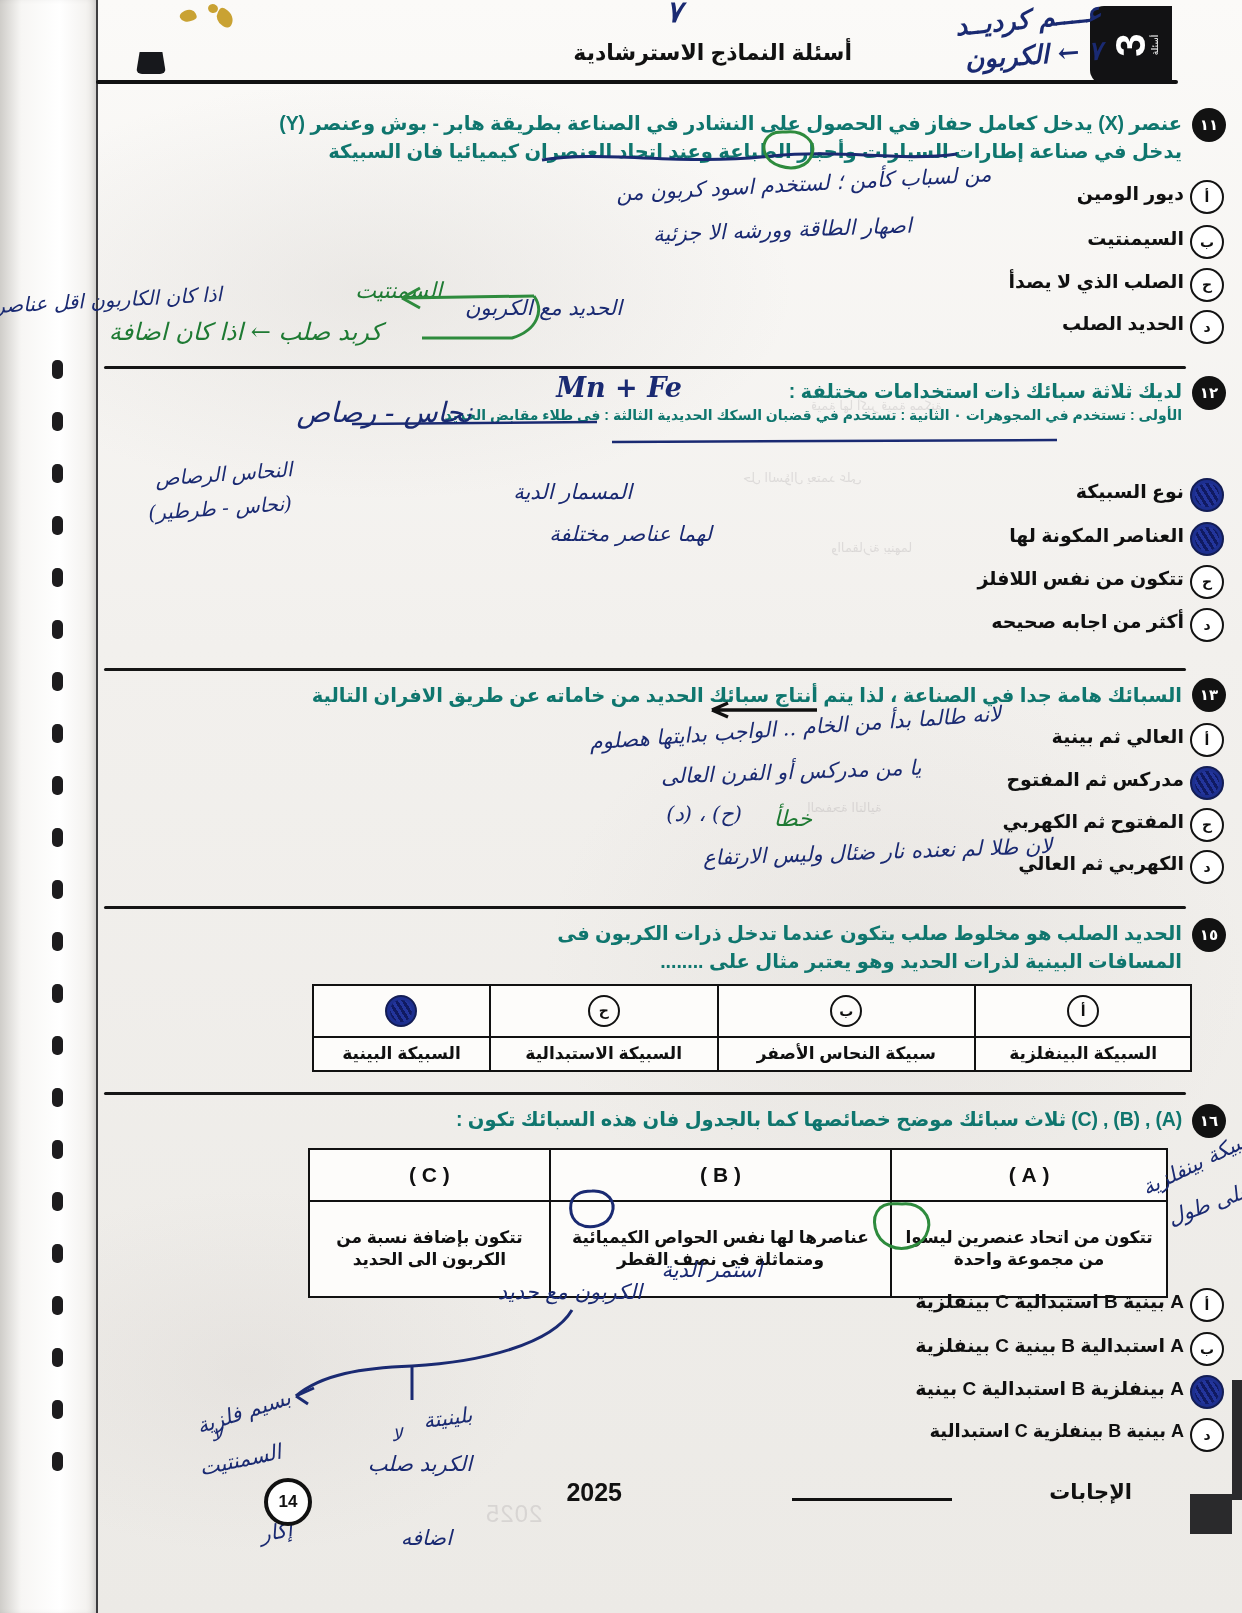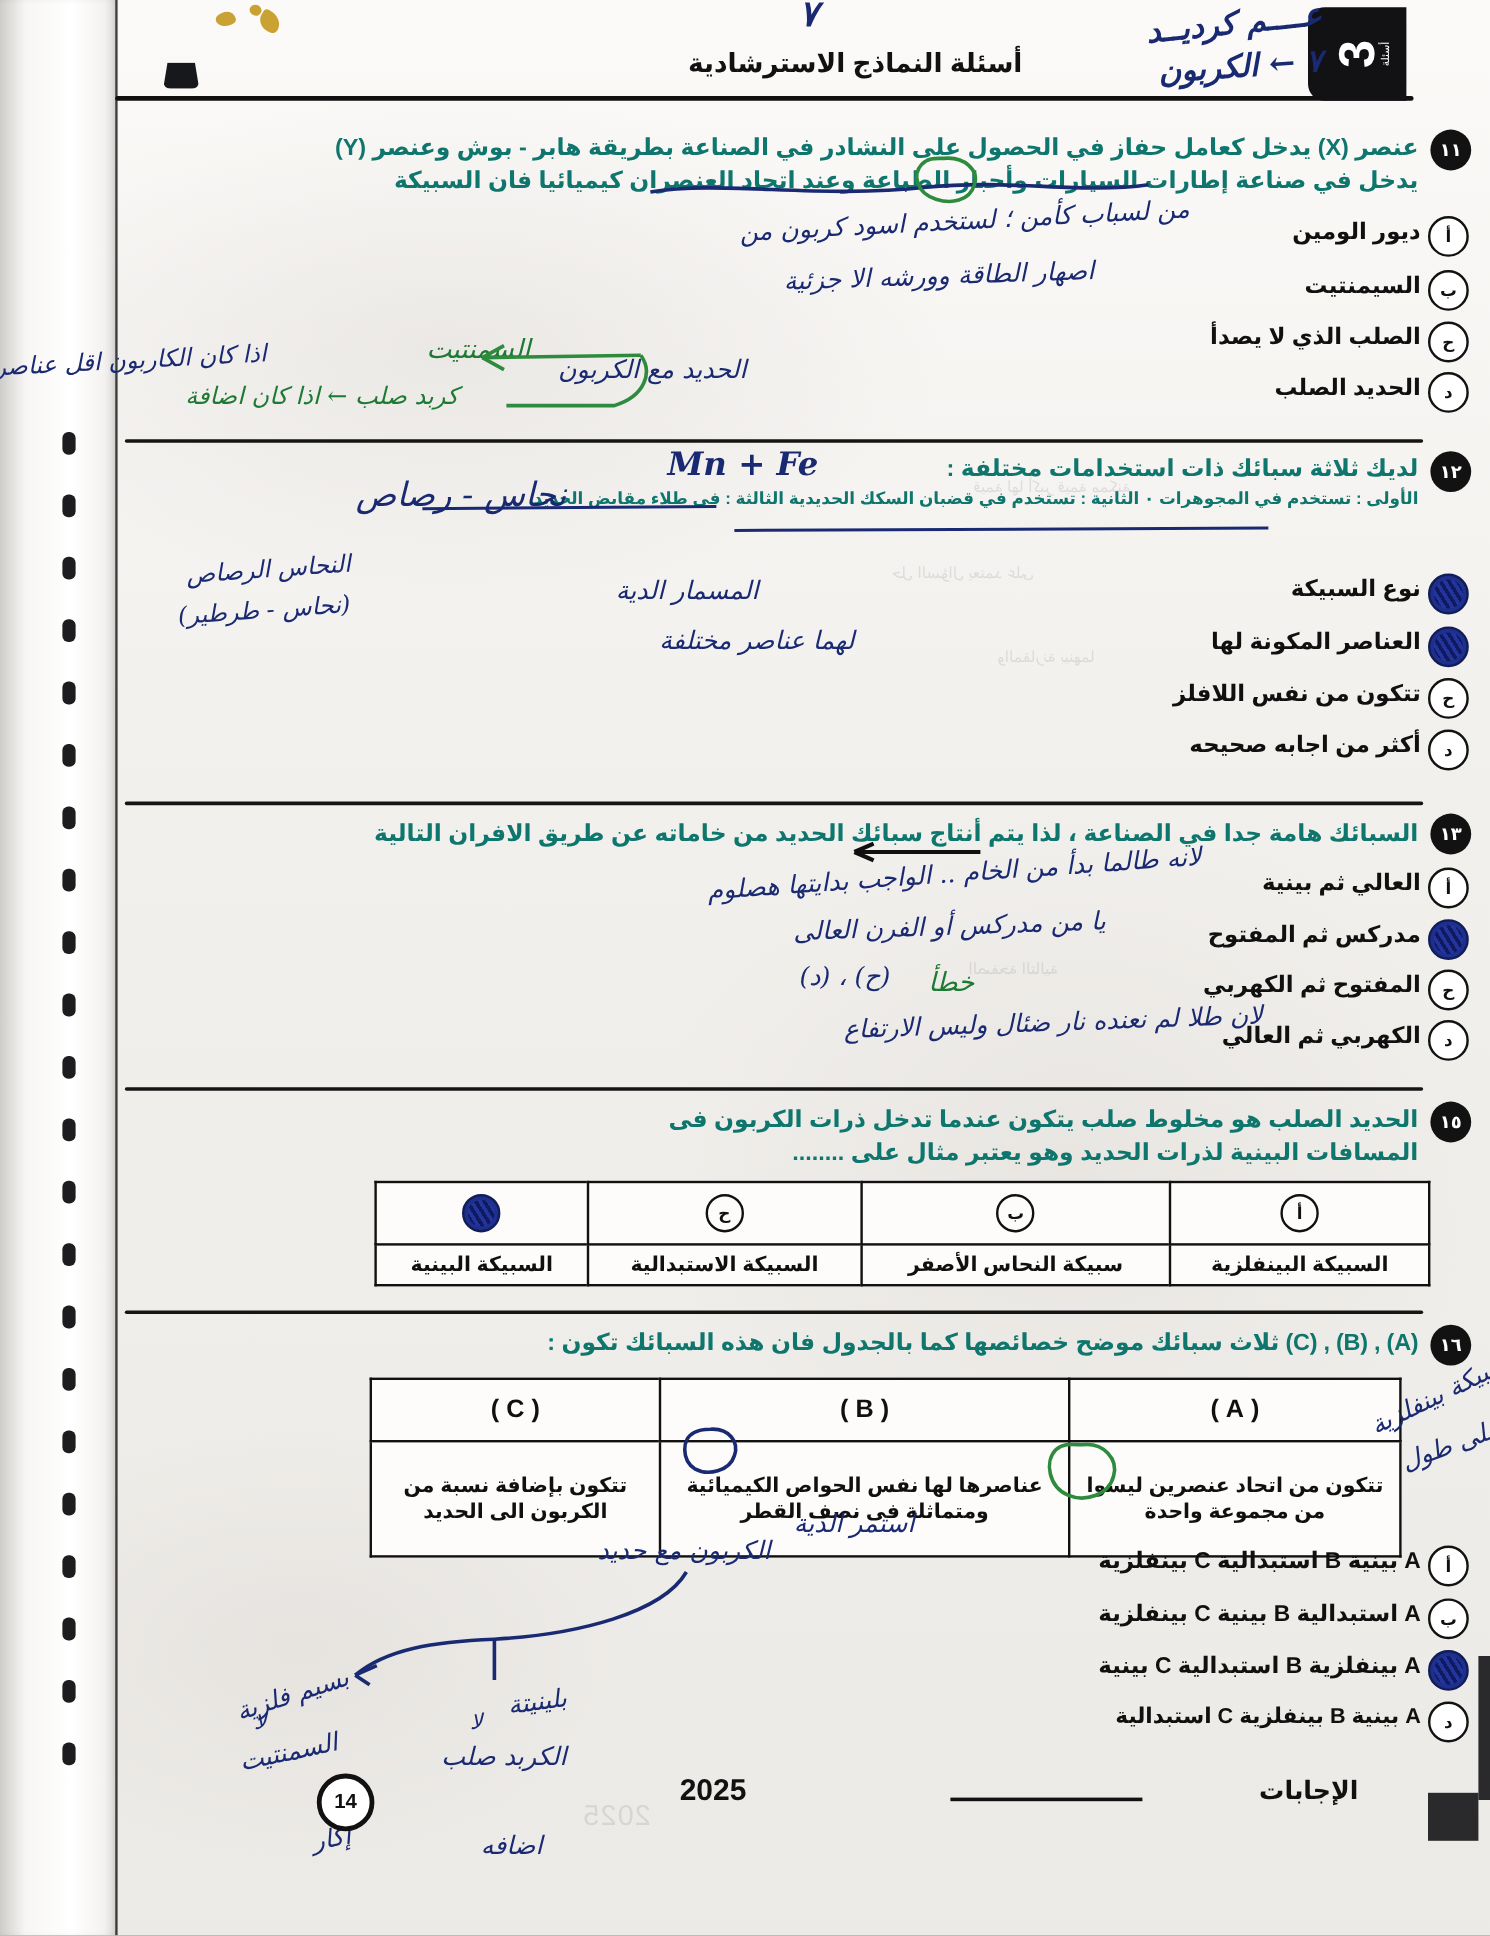--- a/index.html
+++ b/index.html
@@ -167,21 +167,21 @@
       <path d="M0,12 C60,2 140,18 230,8 C300,1 360,14 415,6" stroke="#1a2a72" stroke-width="3" fill="none"></path>
     </svg>
     <svg class="ink" style="right:420px;top:128px;width:70px;height:44px">
       <path d="M34,4 C52,2 64,14 60,26 C56,40 40,42 28,38 C12,33 8,18 16,9 C22,3 28,4 34,4 Z" stroke="#2e8b3d" stroke-width="3" fill="none"></path>
     </svg>
     <div class="hw" style="right:250px;top:172px;font-size:21px;transform:rotate(-3deg);">من لسباب كأمن ؛ لستخدم اسود كربون من</div>
     <div class="hw" style="right:330px;top:218px;font-size:21px;transform:rotate(-2deg);">اصهار الطاقة وورشه الا جزئية</div>
     <div class="hw" style="right:620px;top:296px;font-size:21px;">الحديد مع الكربون</div>
     <div class="hw g" style="right:800px;top:278px;font-size:22px;">السمنتيت</div>
     <div class="hw" style="right:1020px;top:288px;font-size:20px;transform:rotate(-3deg);">اذا كان الكاربون اقل عناصر</div>
-    <div class="hw g" style="right:860px;top:318px;font-size:20px;">كربد صلب ← اذا كان اضافة</div>
+    <div class="hw g" style="right:860px;top:318px;font-size:24px;">كربد صلب ← اذا كان اضافة</div>
     <svg class="ink" style="right:700px;top:282px;width:180px;height:70px">
       <path d="M172,14 L40,16" stroke="#2e8b3d" stroke-width="3" fill="none"></path>
       <path d="M40,16 L58,6 M40,16 L58,26" stroke="#2e8b3d" stroke-width="3" fill="none"></path>
       <path d="M172,14 C182,28 176,48 150,56 L60,56" stroke="#2e8b3d" stroke-width="3" fill="none"></path>
     </svg>
 
     <div class="sep" style="top:366px"></div>
     <div class="qmark" style="top:376px">١٢</div>
     <div class="qtext" style="top:378px;left:120px;">
       <div>لديك ثلاثة سبائك ذات استخدامات مختلفة :</div>

